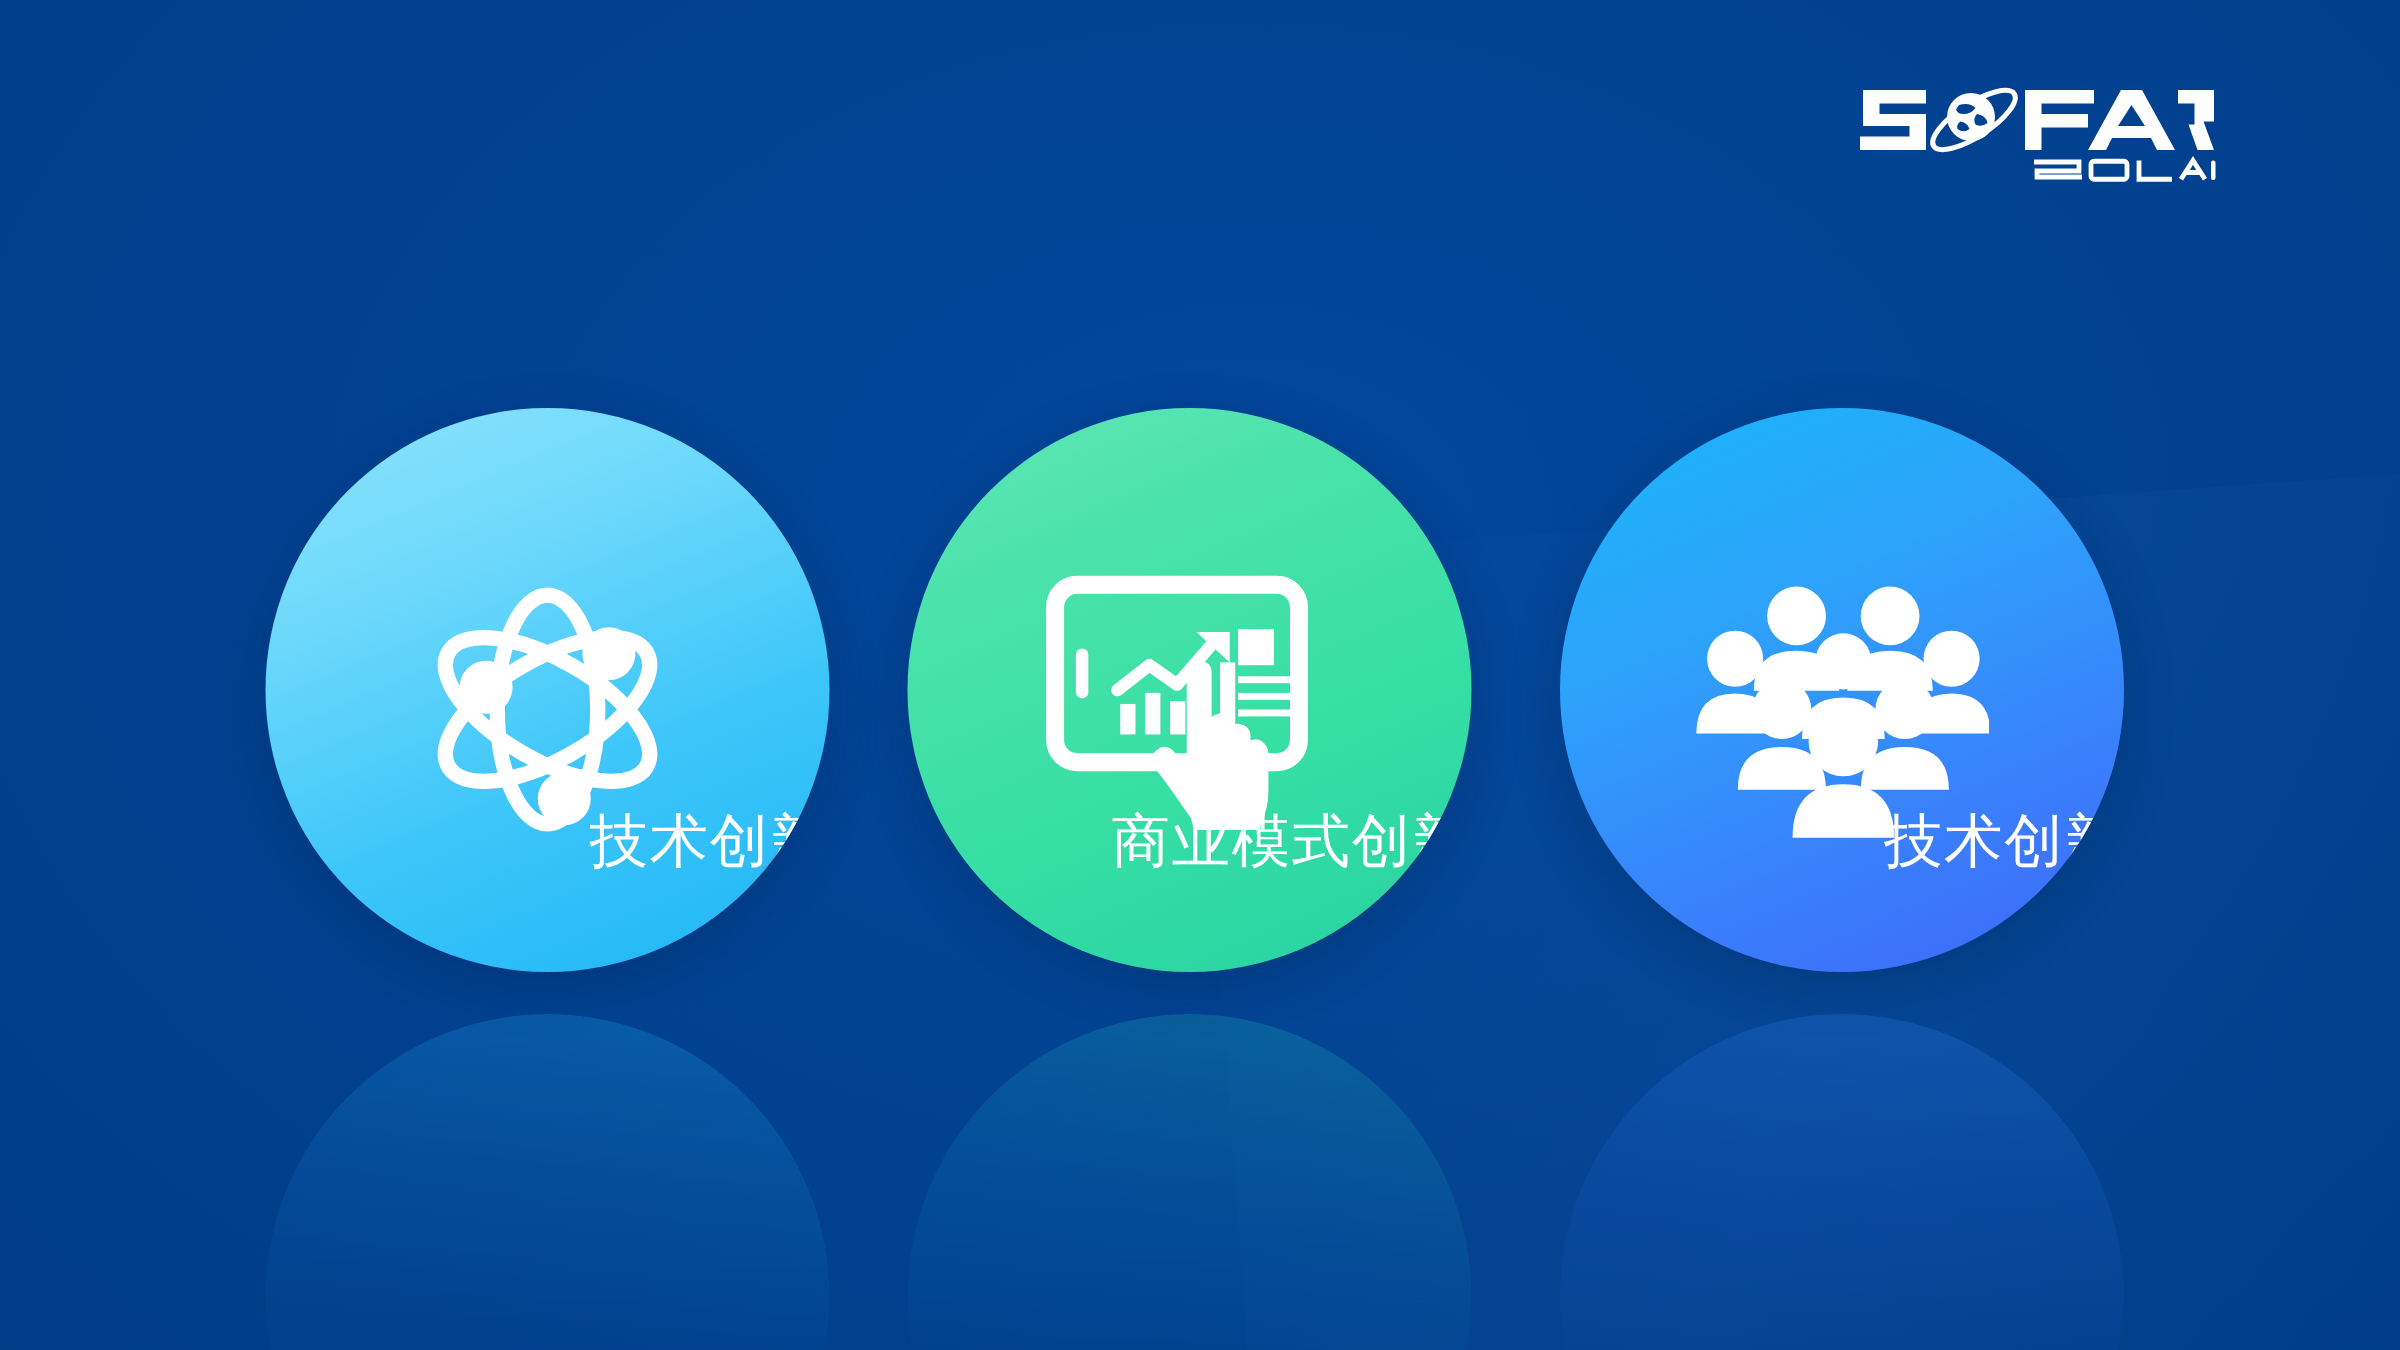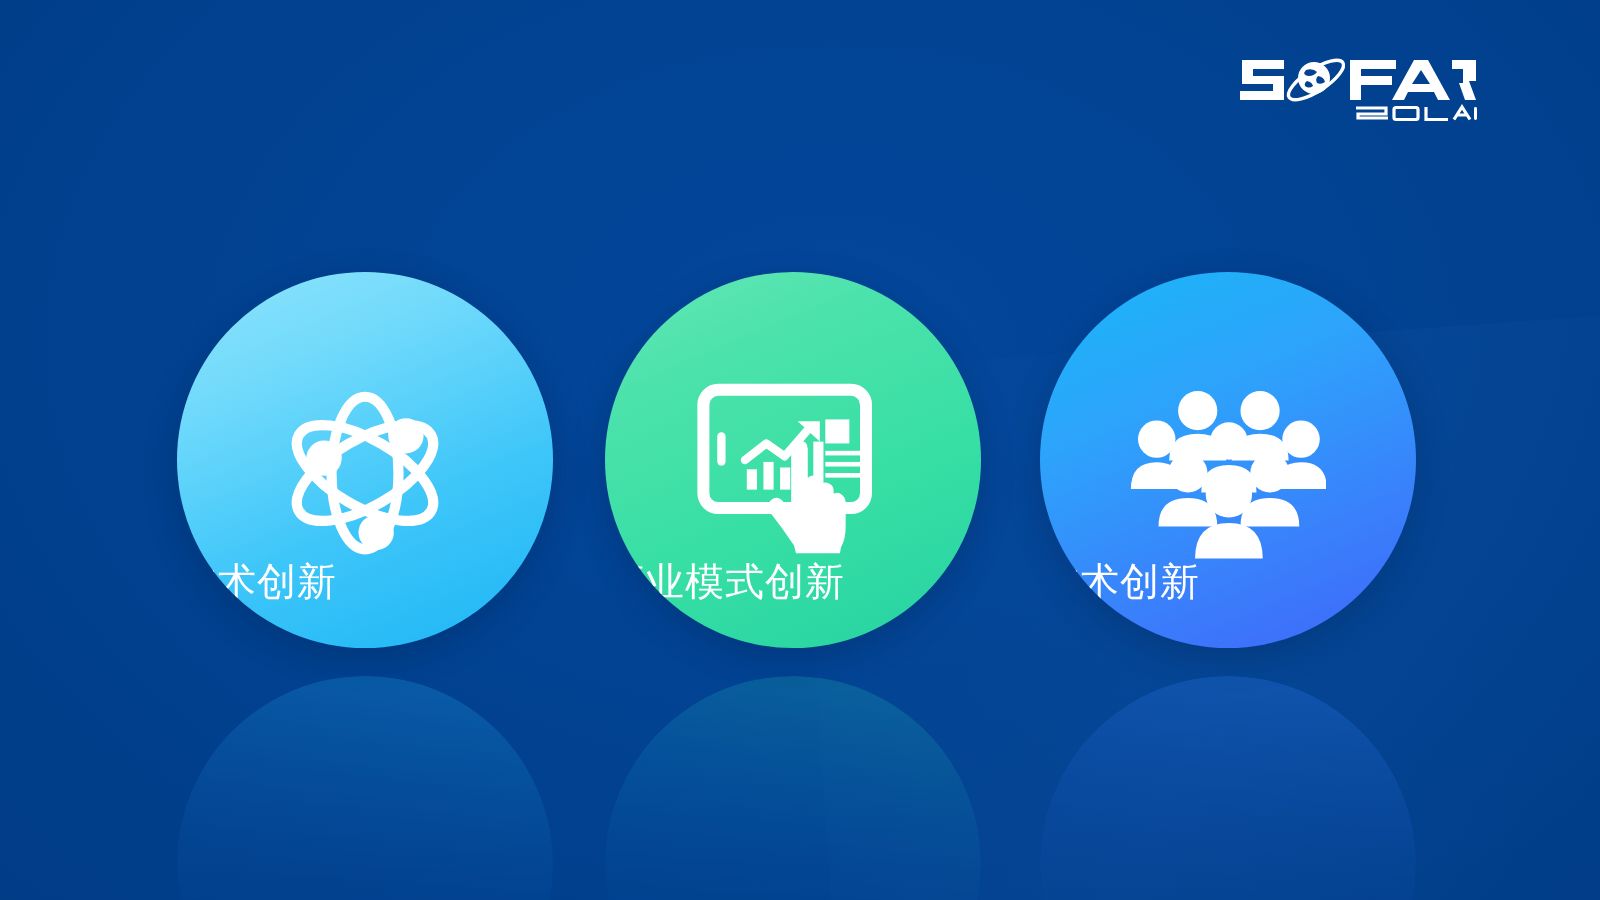--- a/index.html
+++ b/index.html
@@ -87,28 +87,27 @@
     align-items: center;
     justify-content: center;
   }
   .icon-wrap svg { display: block; }
 
   .node-label {
     position: absolute;
     left: 0;
     right: 0;
     top: 268px;
-    text-align: left;
+    text-align: right;
     color: #ffffff;
     font-size: 39px;
     line-height: 1.15;
     letter-spacing: 1px;
     white-space: nowrap;
     font-weight: 400;
-    margin-top: 20px;
   }
 
   
   .reflection {
     position: absolute;
     width: 376px;
     height: 376px;
     border-radius: 50%;
     pointer-events: none;
     opacity: 0.30;

